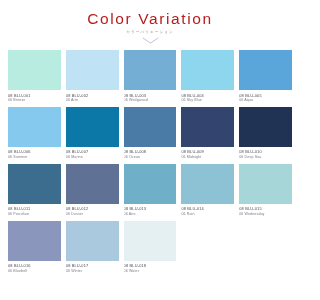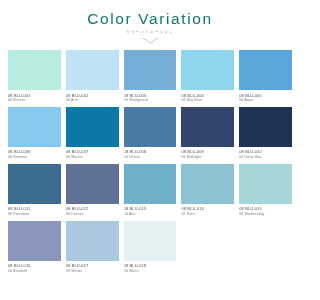--- a/index.html
+++ b/index.html
@@ -23,21 +23,21 @@
   }
 
   
   .header {
     text-align: center;
     padding-top: 11px;
   }
   .title {
     font-size: 15.5px;
     font-weight: 300;
-    color: #0f766e;
+    color: #b91c1c;
     letter-spacing: 1.6px;
     line-height: 1;
     white-space: nowrap;
   }
   .subtitle {
     margin-top: 4px;
     font-size: 3.6px;
     color: #8d8d93;
     letter-spacing: 1.1px;
     line-height: 1;

